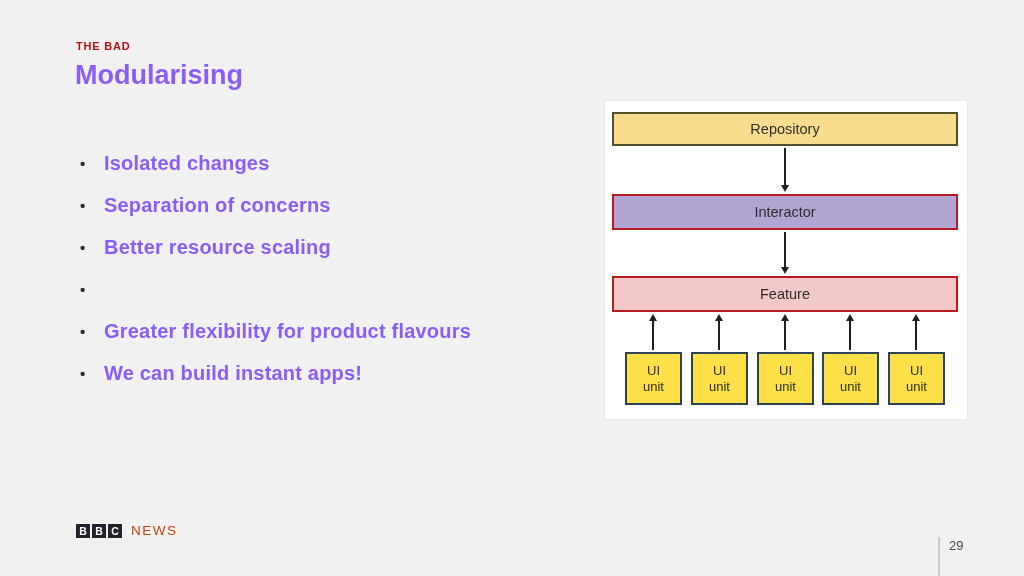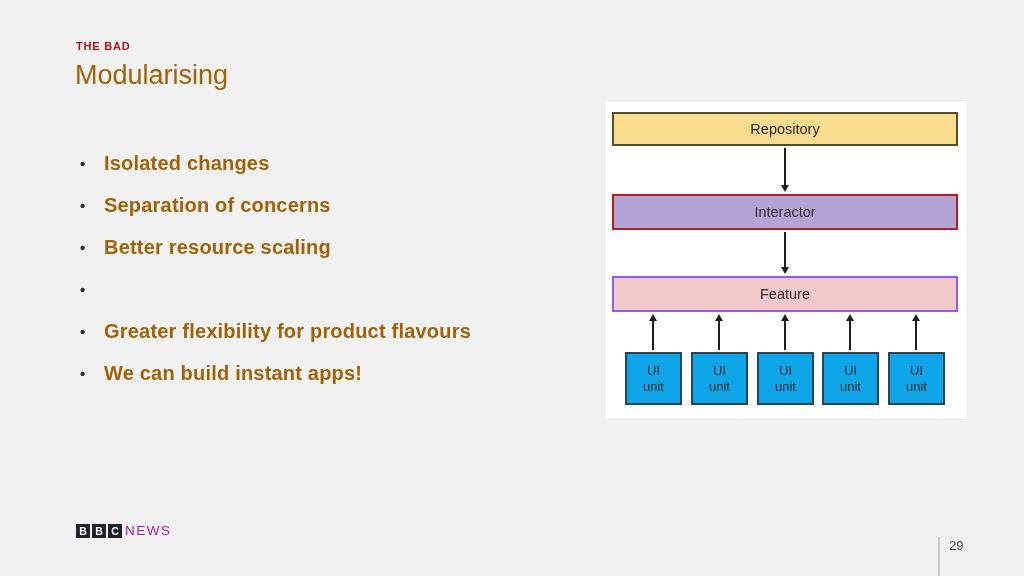--- a/index.html
+++ b/index.html
@@ -22,22 +22,22 @@
     left: 76px; top: 40px;
     font-size: 11px;
     font-weight: 700;
     letter-spacing: 0.8px;
     color: #b01117;
   }
   .title {
     position: absolute;
     left: 75px; top: 60px;
     font-size: 27px;
-    font-weight: 400;
-    color: #a16207;
+    font-weight: 700;
+    color: #8b5cf6;
   }
 
   
   .bullets {
     position: absolute;
     left: 80px; top: 142px;
     width: 520px;
   }
   .bullet-item {
     display: flex;
@@ -46,21 +46,21 @@
   }
   .bullet-glyph {
     width: 24px;
     font-size: 15px;
     font-weight: 700;
     color: #262b36;
   }
   .bullet-label {
     font-size: 20px;
     font-weight: 700;
-    color: #a16207;
+    color: #8b5cf6;
     letter-spacing: 0.2px;
   }
 
   
   .diagram-panel {
     position: absolute;
     left: 605px; top: 101px;
     width: 362px; height: 318px;
     background: #ffffff;
     box-shadow: 0 0 0 1px rgba(0,0,0,0.03);
@@ -70,27 +70,27 @@
     left: 7px;
     width: 346px;
     display: flex;
     align-items: center;
     justify-content: center;
     font-size: 14.5px;
     color: #2d2d2d;
   }
   .layer-repository { top: 11px;  height: 34px; background: #f9dc8e; border: 2px solid #55502c; }
   .layer-interactor { top: 93px;  height: 36px; background: #b2a5d5; border: 2px solid #b91c1c; }
-  .layer-feature    { top: 175px; height: 36px; background: #f3c8c9; border: 2px solid #8b5cf6; }
+  .layer-feature    { top: 175px; height: 36px; background: #f3c8c9; border: 2px solid #b91c1c; }
 
   .ui-unit {
     position: absolute;
     top: 251px;
     width: 57px; height: 53px;
-    background: #0ea5e9;
+    background: #fde047;
     border: 2px solid #2c4356;
     display: flex;
     align-items: center;
     justify-content: center;
     text-align: center;
     font-size: 13px;
     line-height: 16px;
     color: #2d2d2d;
     white-space: pre-line;
   }
@@ -149,25 +149,25 @@
     background: #21222b;
     color: #ffffff;
     font-size: 10.5px;
     font-weight: 700;
     display: flex;
     align-items: center;
     justify-content: center;
     margin-right: 2px;
   }
   .logo-suffix {
-    margin-left: 1px;
+    margin-left: 7px;
     font-size: 13.5px;
     font-weight: 400;
     letter-spacing: 1.5px;
-    color: #a21caf;
+    color: #c2410c;
   }
   .footer-tagline {
     position: absolute;
     left: 76px; top: 546px;
     font-size: 11.5px;
     font-weight: 700;
     letter-spacing: 0.5px;
     color: #2c313c;
   }
 

